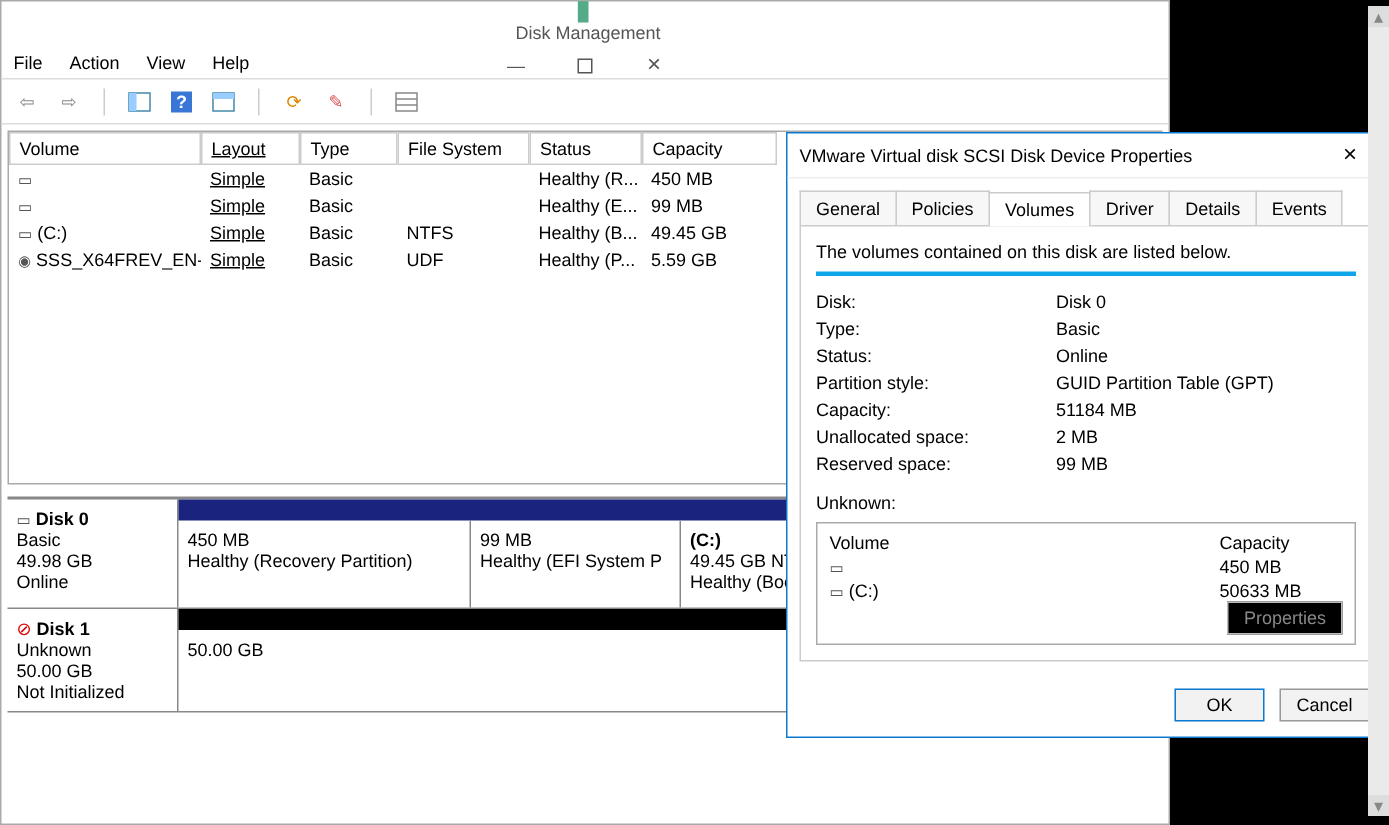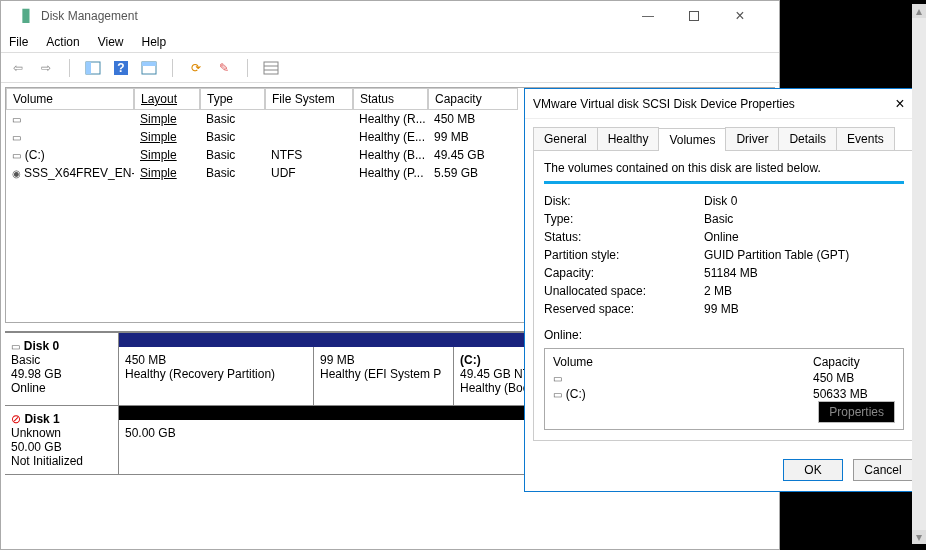--- a/index.html
+++ b/index.html
@@ -1,20 +1,20 @@
 <!DOCTYPE html>
 <html><head>
 <meta charset="utf-8">
 <style>
 * { box-sizing: border-box; margin: 0; padding: 0; font-family: "Segoe UI", Tahoma, sans-serif; font-size: 12px; }
 body { background: #000; height: 550px; width: 926px; overflow: hidden; }
 
 
 .dm-window { position: absolute; left: 0; top: 0; width: 780px; height: 550px; background: #fff; border: 1px solid #aaa; }
-.titlebar { height: 30px; display: flex; align-items: center; padding: 0 16px; }
+.titlebar { height: 30px; display: flex; align-items: center; padding: 0 4px; flex-direction: column; }
 .titlebar .icon-slot { width: 20px; text-align: center; }
 .titlebar .title { flex: 1; padding-left: 4px; color: #555; }
 .winbtns { display: flex; }
 .winbtns div { width: 46px; height: 30px; display: flex; align-items: center; justify-content: center; color: #555; }
 .winbtns div span { display: inline-block; }
 
 .menubar { height: 22px; border-bottom: 1px solid #ddd; display: flex; align-items: center; padding: 0 8px; gap: 18px; }
 .menubar span { color: #000; }
 
 .toolbar { height: 30px; border-bottom: 1px solid #ddd; display: flex; align-items: center; padding: 0 8px; gap: 10px; }
@@ -237,21 +237,21 @@
   </div>
 </div>
 
 <div class="props">
   <div class="ptitlebar">
     <span class="ptitle">VMware Virtual disk SCSI Disk Device Properties</span>
     <span class="close">×</span>
   </div>
   <div class="tabs">
     <div class="tab">General</div>
-    <div class="tab">Healthy</div>
+    <div class="tab">Policies</div>
     <div class="tab active">Volumes</div>
     <div class="tab">Driver</div>
     <div class="tab">Details</div>
     <div class="tab">Events</div>
   </div>
   <div class="tabbody">
     <div class="hrd">The volumes contained on this disk are listed below.</div>
     <div class="kv">
         <div class="k">Disk:</div>
         <div class="v">Disk 0</div>
@@ -273,21 +273,21 @@
         <div class="v">51184 MB</div>
       </div>
     <div class="kv">
         <div class="k">Unallocated space:</div>
         <div class="v">2 MB</div>
       </div>
     <div class="kv">
         <div class="k">Reserved space:</div>
         <div class="v">99 MB</div>
       </div>
-    <div style="margin-top:12px;">Online:</div>
+    <div style="margin-top:12px;">Unknown:</div>
     <div class="volbox">
       <div class="vh">
         <div class="vhc1">Volume</div>
         <div>Capacity</div>
       </div>
       <div class="vr">
         <div class="vrc1"><span class="icn-drive"></span> <span></span></div>
         <div>450 MB</div>
       </div>
       <div class="vr">

